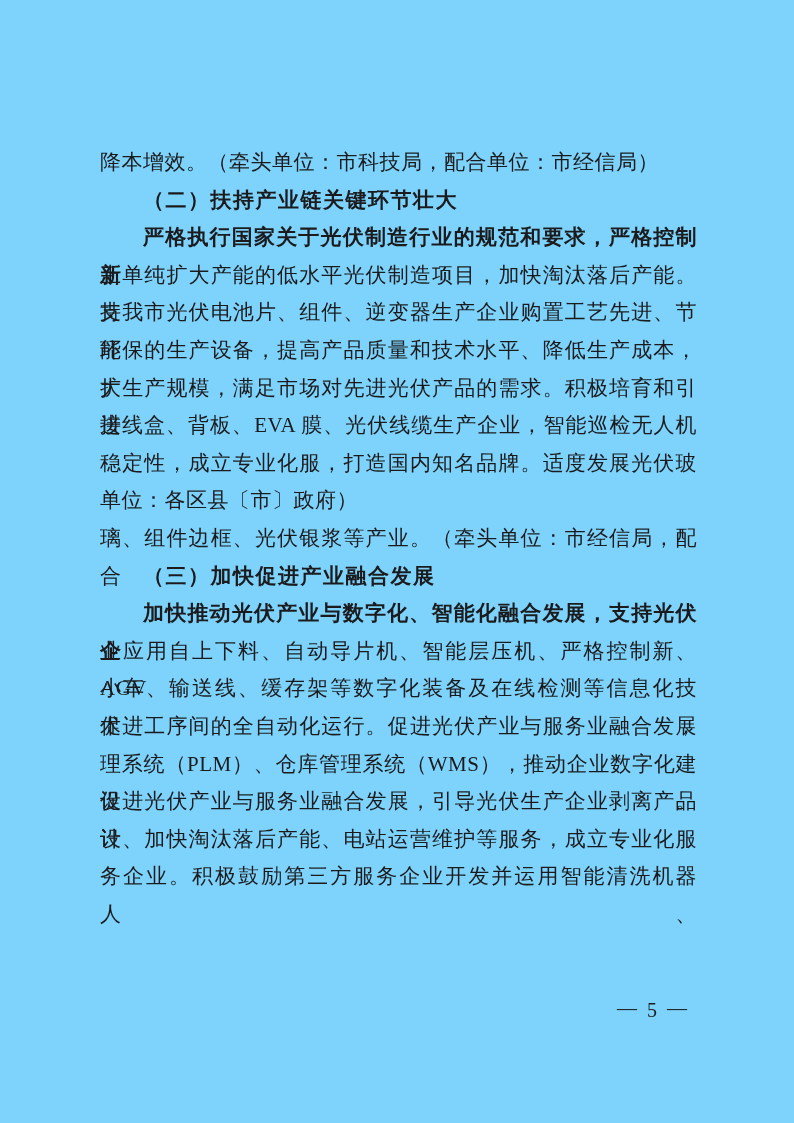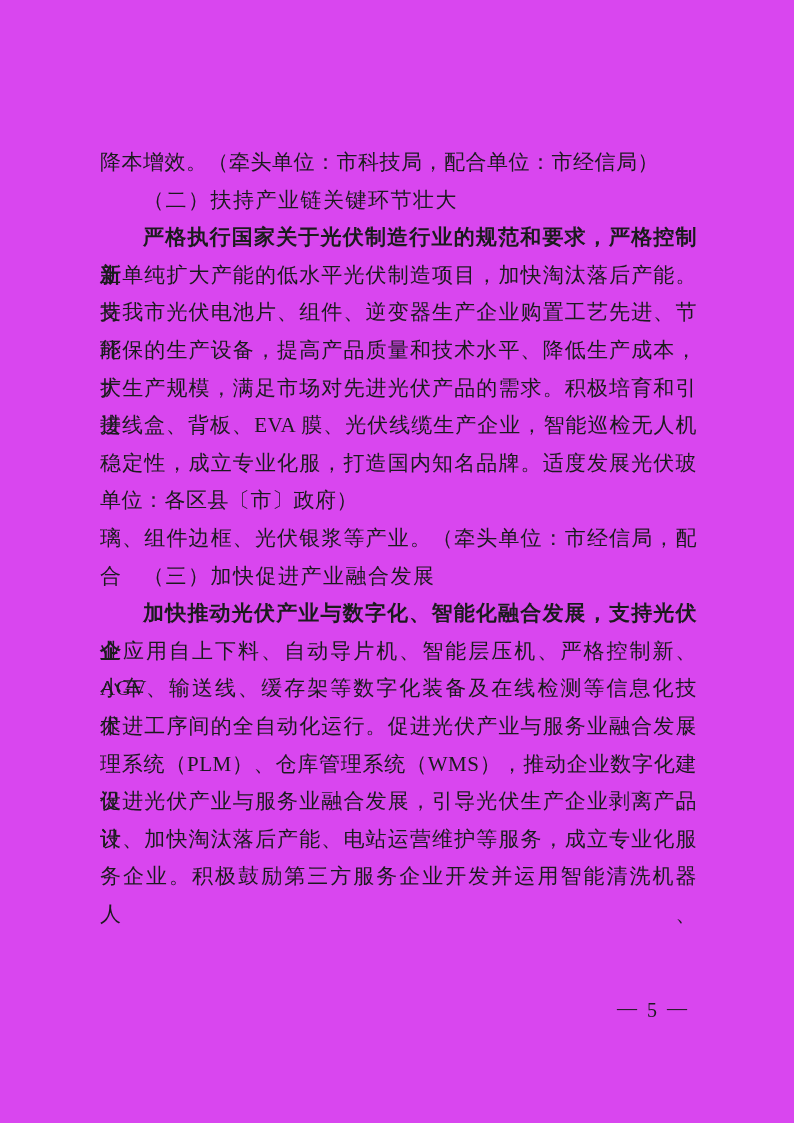--- a/index.html
+++ b/index.html
@@ -11,21 +11,21 @@
     height: 1123px;
     background: #ffffff;
     position: relative;
     overflow: hidden;
     font-family: "Liberation Serif", serif;
     color: #1b1b1d;
   }
   .page {
     position: absolute;
     inset: 0;
-    background: #d946ef;
+    background: #7dd3fc;
   }
   .text-block {
     position: absolute;
     left: 100px;
     top: 144px;
     width: 597px;
   }
   .line {
     font-size: 21px;
     line-height: 37.6px;
@@ -36,21 +36,21 @@
   .just {
     white-space: normal;
     text-align: justify;
     text-align-last: justify;
   }
   .indent {
     text-indent: 43px;
     font-weight: bold;
   }
   .heading {
-    font-weight: 400;
+    font-weight: 700;
     letter-spacing: 1.5px;
   }
   .footer {
     position: absolute;
     top: 995px;
     left: 0;
     width: 697px;
     text-align: right;
     font-size: 20px;
     line-height: 30px;

